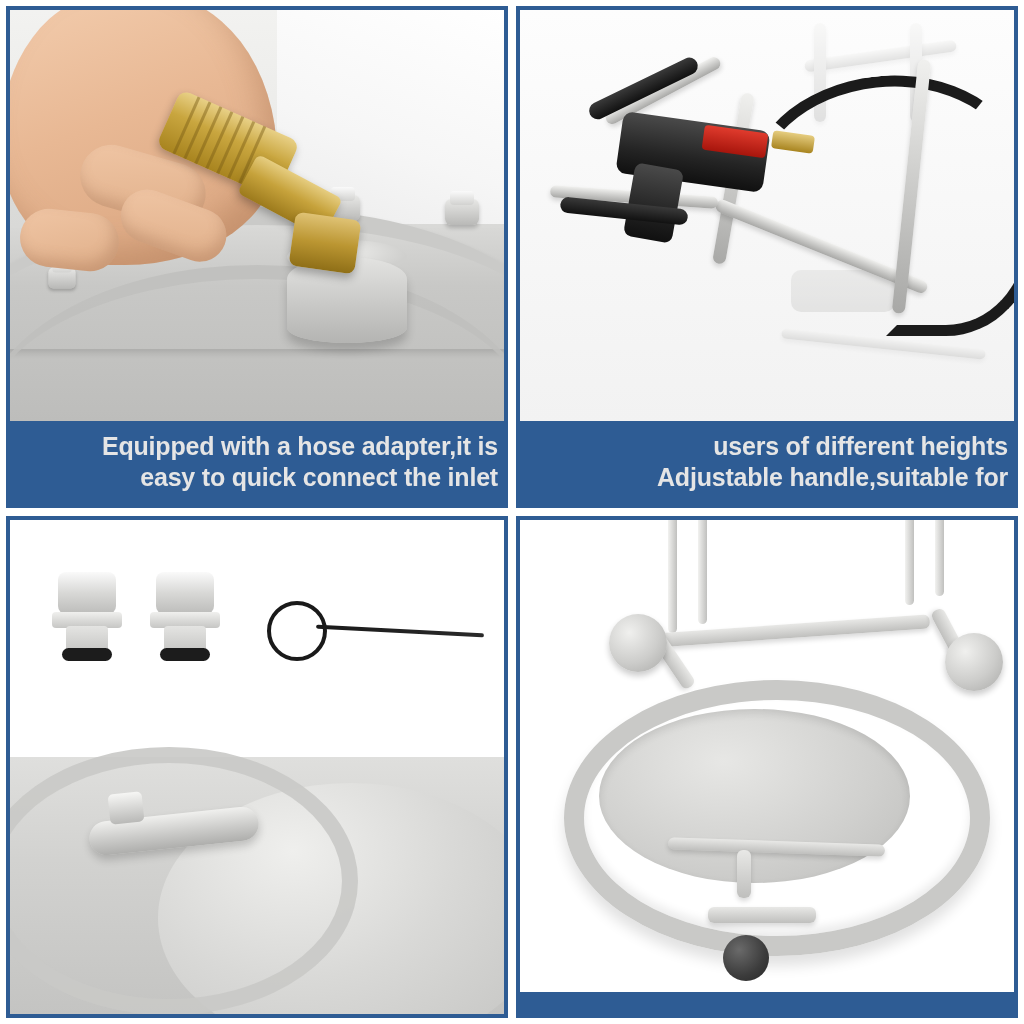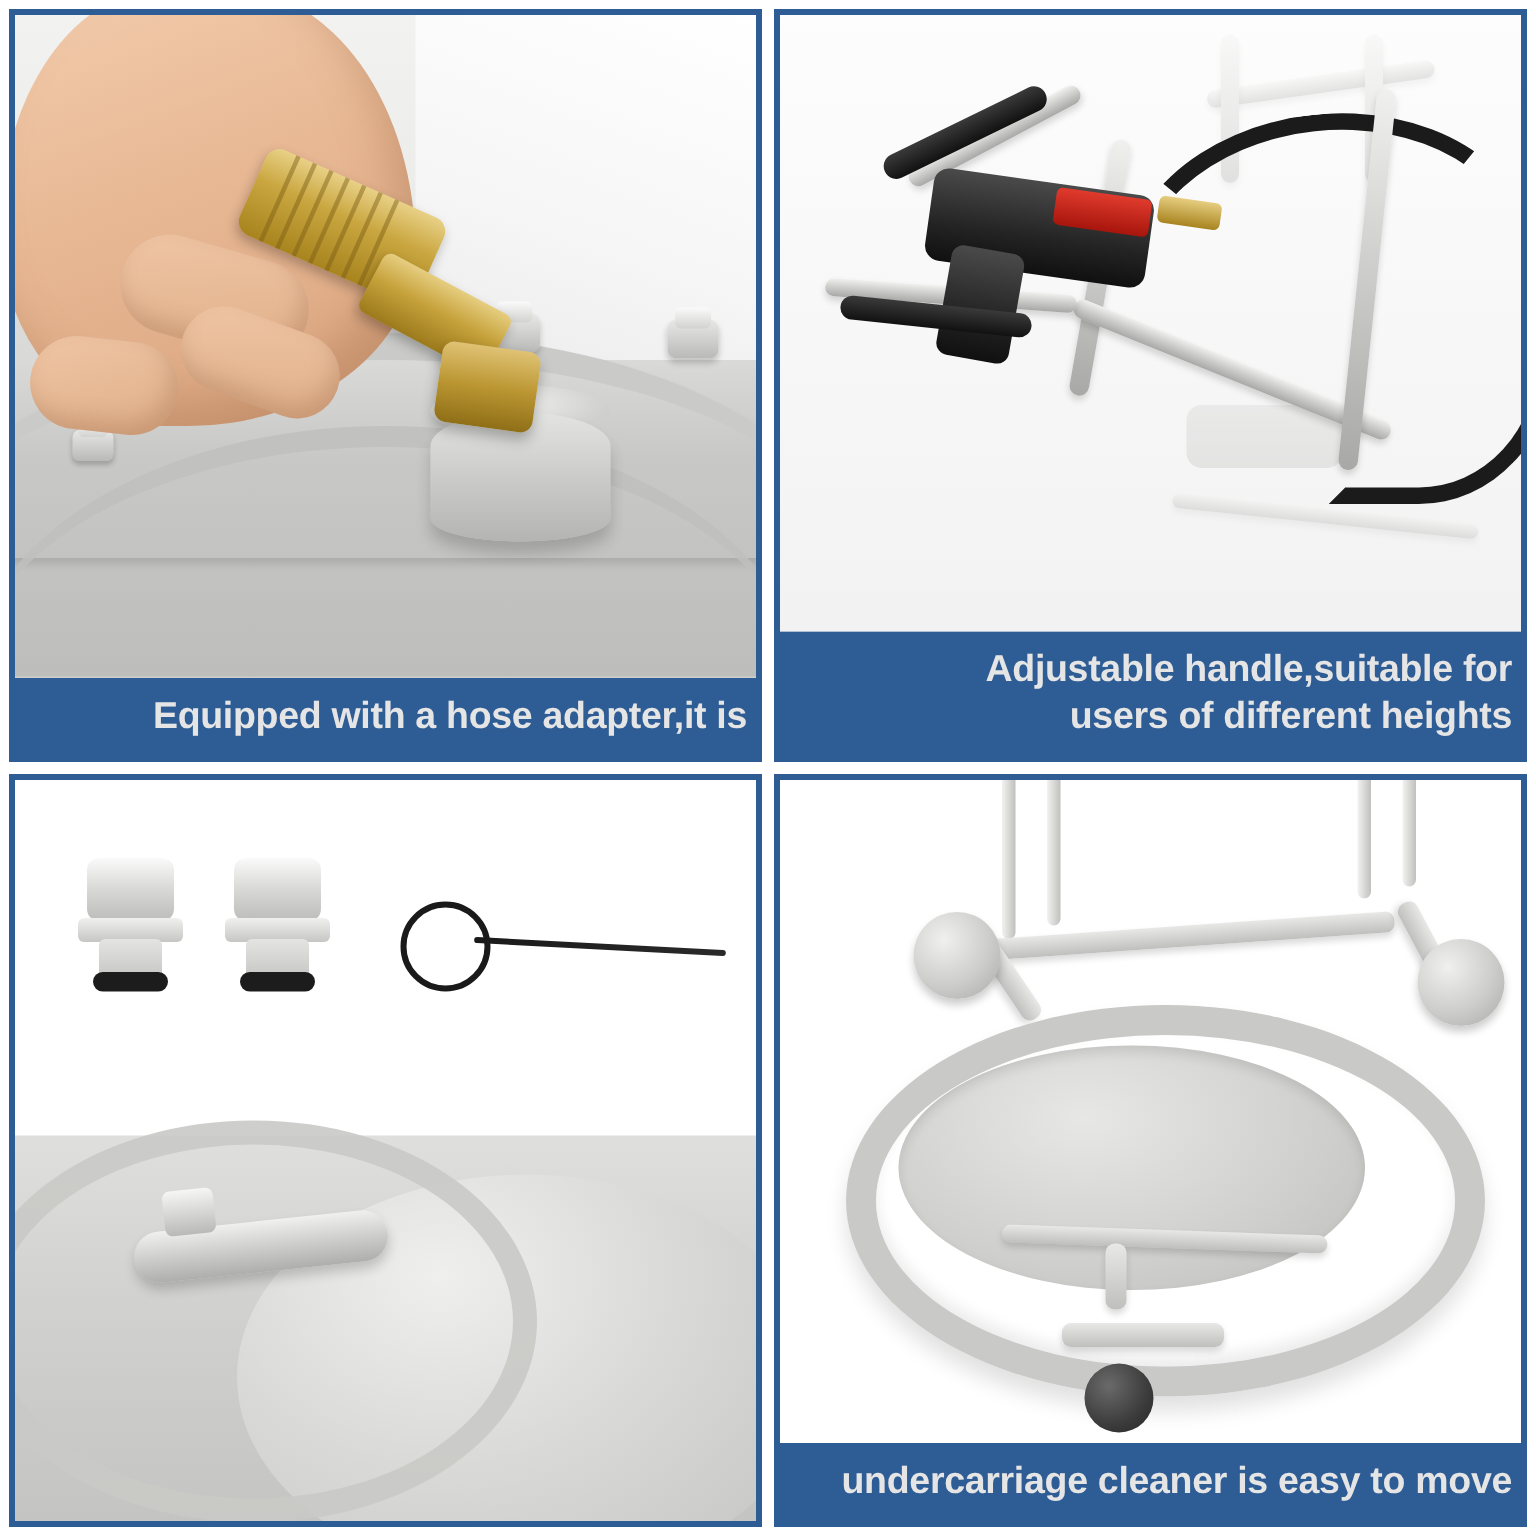--- a/index.html
+++ b/index.html
@@ -301,20 +301,21 @@
         <div class="rib" style="left:54px"></div>
         <div class="rib" style="left:66px"></div>
         <div class="rib" style="left:78px"></div>
         <div class="rib" style="left:90px"></div>
       </div>
       <div class="p1-brass2"></div>
       <div class="p1-brass3"></div>
     </div>
     <div class="caption">
       <div>Equipped with a hose adapter,it is</div>
+      <div>easy to quick connect the inlet</div>
     </div>
   </div>
 
   <div class="panel">
     <div class="photo">
       <div class="p2-bg"></div>
 
       <div class="ghost" style="left:56%; top:2%; width:36%; height:30%;">
         <div class="bar" style="left:4%; top:26%; width:86%; height:12px; transform:rotate(-8deg);"></div>
         <div class="bar" style="left:10%; top:4%; width:12px; height:80%;"></div>
@@ -336,22 +337,22 @@
       <div class="gun-body" style="left:22%; top:38%; width:10%; height:18%; transform:rotate(10deg); border-radius:8px;"></div>
       <div class="grip" style="left:8%; top:47%; width:26%; height:16px; transform:rotate(6deg);"></div>
 
       <div style="position:absolute; left:51%; top:30%; width:42px; height:18px; background:linear-gradient(180deg,#e6cd80,#a8841f); border-radius:4px; transform:rotate(8deg);"></div>
       <div class="hose" style="left:46%; top:16%; width:52%; height:46%; transform:rotate(-6deg);"></div>
       <div style="position:absolute; left:74%; top:40%; width:26%; height:34%; border:11px solid #1b1b1b; border-color:transparent #1b1b1b #1b1b1b transparent; border-radius:0 0 60% 0;"></div>
 
       <div class="bar" style="left:78%; top:12%; width:13px; height:62%; transform:rotate(6deg);"></div>
     </div>
     <div class="caption">
+      <div>users of different heights</div>
       <div>Adjustable handle,suitable for</div>
-      <div>users of different heights</div>
     </div>
   </div>
 
   <div class="panel">
     <div class="photo">
       <div class="p3-top">
         <div class="nozzle" style="left:8%; top:22%;">
           <div class="cap"></div>
             <div class="mid"></div>
             <div class="stem"></div>
@@ -394,17 +395,16 @@
 
       <div class="p4-ring-inner"></div>
       <div class="p4-ring-outer"></div>
 
       <div class="p4-frame" style="left:30%; top:68%; width:44%; height:12px; transform:rotate(2deg);"></div>
       <div class="p4-frame" style="left:44%; top:70%; width:14px; height:10%;"></div>
       <div class="p4-frame" style="left:38%; top:82%; width:22%; height:16px;"></div>
       <div class="p4-caster" style="left:41%; top:88%;"></div>
     </div>
     <div class="caption">
-      <div>undercarriage cleaner is easy to move</div>
     </div>
   </div>
 
 </div>
 
 </body></html>

